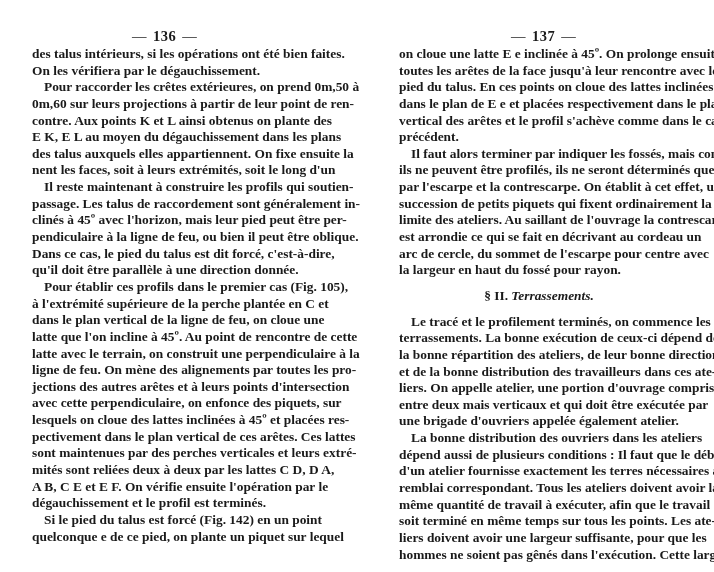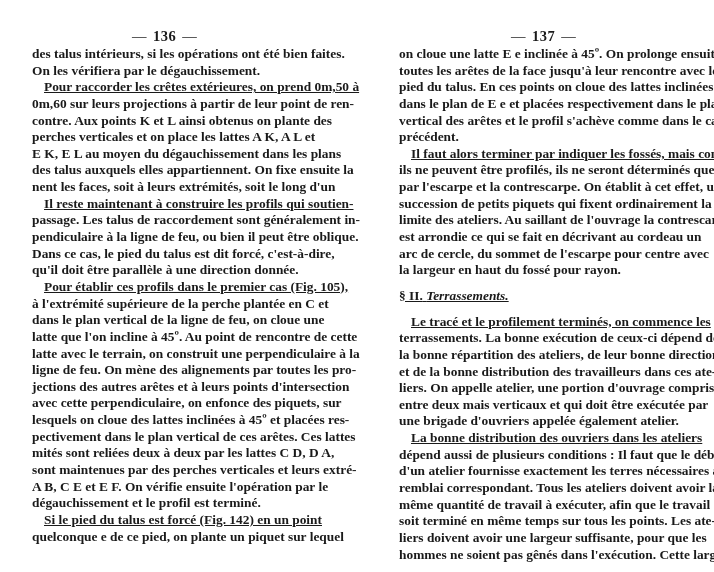--- a/index.html
+++ b/index.html
@@ -21,70 +21,70 @@
   .body {
     position: absolute; top: 46px;
     font-size: 13.4px; line-height: 16.65px;
     font-weight: bold;
     text-align: justify;
   }
   #page-left .body { left: 32px; width: 279px; }
   #page-right .body { left: 42px; width: 280px; }
   .line { display: block; white-space: nowrap; text-align: justify; text-align-last: justify; height: 16.65px; overflow: visible; }
   .line.last { text-align-last: left; }
-  .line.indent { padding-left: 12px; text-decoration: underline; }
+  .line.indent { padding-left: 12px; }
   .heading {
-    display: block; text-align: left; height: 16.65px; margin: 9px 0 9px 0; text-decoration: underline;
+    display: block; text-align: center; height: 16.65px; margin: 9px 0 9px 0;
   }
   .heading .it { font-style: italic; }
   .it { font-style: italic; }
 </style>
 </head>
 <body>
 
 <div class="page" id="page-left">
   <div class="folio">
     <span class="dash">—</span><span>136</span><span class="dash">—</span>
   </div>
   <div class="body" id="left-body">
       <div>
         <span class="line">des talus intérieurs, si les opérations ont été bien faites.</span>
         <span class="line last">On les vérifiera par le dégauchissement.</span>
       </div>
       <div>
         <span class="line indent">Pour raccorder les crêtes extérieures, on prend 0m,50 à</span>
         <span class="line">0m,60 sur leurs projections à partir de leur point de ren-</span>
         <span class="line">contre. Aux points K et L ainsi obtenus on plante des</span>
-        <span class="line">perches verticales et on place les lattes A K, A L et</span>
         <span class="line">E K, E L au moyen du dégauchissement dans les plans</span>
         <span class="line">des talus auxquels elles appartiennent. On fixe ensuite la</span>
       </div>
       <div>
         <span class="line">nent les faces, soit à leurs extrémités, soit le long d'un</span>
         <span class="line indent">Il reste maintenant à construire les profils qui soutien-</span>
         <span class="line">passage. Les talus de raccordement sont généralement in-</span>
+        <span class="line">clinés à 45º avec l'horizon, mais leur pied peut être per-</span>
         <span class="line">pendiculaire à la ligne de feu, ou bien il peut être oblique.</span>
         <span class="line">Dans ce cas, le pied du talus est dit forcé, c'est-à-dire,</span>
         <span class="line last">qu'il doit être parallèle à une direction donnée.</span>
       </div>
       <div>
         <span class="line indent">Pour établir ces profils dans le premier cas (Fig. 105),</span>
         <span class="line">à l'extrémité supérieure de la perche plantée en C et</span>
         <span class="line">dans le plan vertical de la ligne de feu, on cloue une</span>
         <span class="line">latte que l'on incline à 45º. Au point de rencontre de cette</span>
         <span class="line">latte avec le terrain, on construit une perpendiculaire à la</span>
         <span class="line">ligne de feu. On mène des alignements par toutes les pro-</span>
         <span class="line">jections des autres arêtes et à leurs points d'intersection</span>
         <span class="line">avec cette perpendiculaire, on enfonce des piquets, sur</span>
         <span class="line">lesquels on cloue des lattes inclinées à 45º et placées res-</span>
         <span class="line">pectivement dans le plan vertical de ces arêtes. Ces lattes</span>
+        <span class="line">sont maintenues par des perches verticales et leurs extré-</span>
         <span class="line">mités sont reliées deux à deux par les lattes C D, D A,</span>
-        <span class="line">sont maintenues par des perches verticales et leurs extré-</span>
         <span class="line">A B, C E et E F. On vérifie ensuite l'opération par le</span>
-        <span class="line last">dégauchissement et le profil est terminé.</span>
+        <span class="line last">dégauchissement et le profil est terminés.</span>
       </div>
       <div>
         <span class="line indent">Si le pied du talus est forcé (Fig. 142) en un point</span>
         <span class="line">quelconque e de ce pied, on plante un piquet sur lequel</span>
       </div>
     </div>
 </div>
 
 <div class="page" id="page-right">
   <div class="folio">

